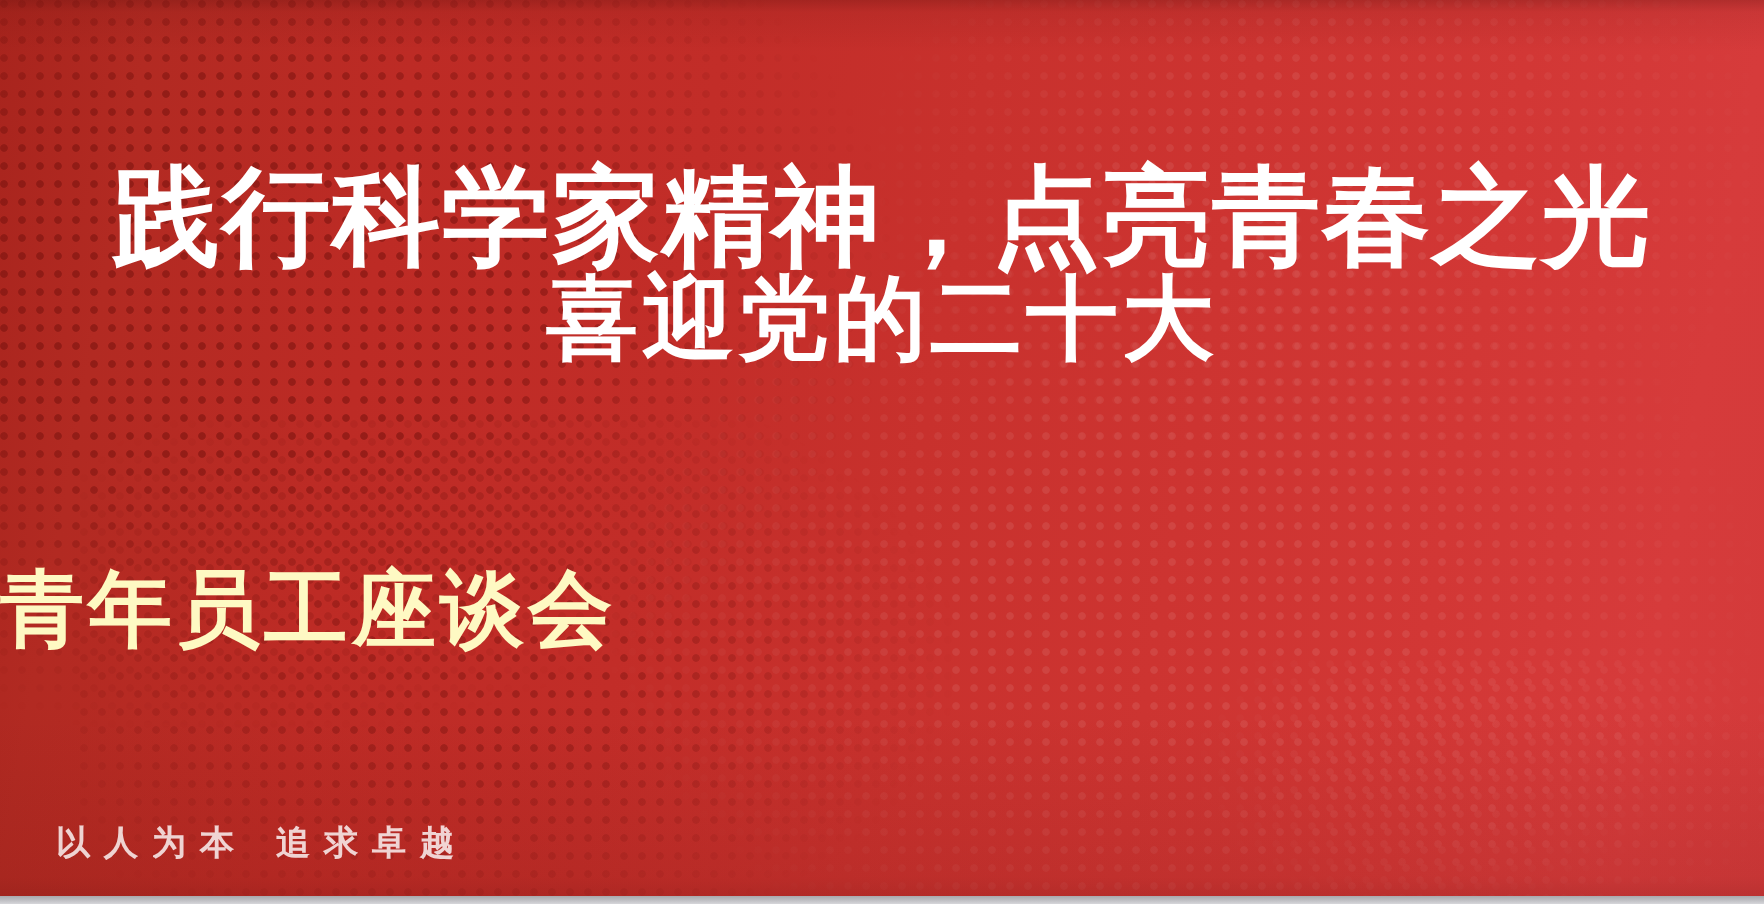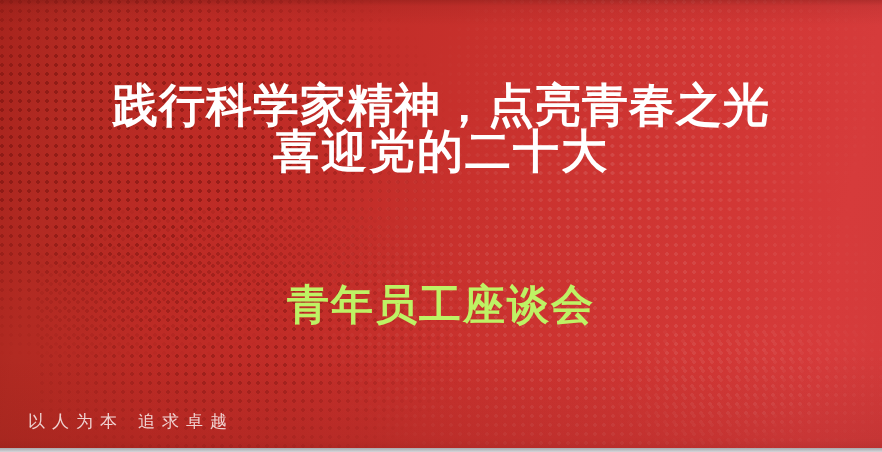--- a/index.html
+++ b/index.html
@@ -103,56 +103,56 @@
   
   .headline-block {
     position: absolute;
     left: 0;
     top: 82px;
     width: 882px;
     text-align: center;
   }
   .title-1 {
     color: #ffffff;
-    font-size: 46px;
+    font-size: 54px;
     font-weight: bold;
     line-height: 1.0;
     letter-spacing: 1px;
     white-space: nowrap;
   }
   .title-2 {
     color: #ffffff;
     font-size: 46px;
     font-weight: bold;
     line-height: 1.0;
     letter-spacing: 2px;
     white-space: nowrap;
   }
   .subtitle {
     position: absolute;
     left: 0;
     top: 284px;
     width: 882px;
-    text-align: center;
-    color: #bef264;
+    text-align: left;
+    color: #fef9c3;
     font-size: 42px;
     font-weight: bold;
     line-height: 1.0;
     letter-spacing: 2px;
     white-space: nowrap;
   }
 
   
   .slogan {
     position: absolute;
     left: 28px;
     top: 410px;
     color: rgba(255,255,255,0.80);
     font-size: 17px;
-    font-weight: normal;
+    font-weight: bold;
     letter-spacing: 7px;
     white-space: nowrap;
   }
   .slogan .gap {
     display: inline-block;
     width: 14px;
   }
 
   
   .bottom-strip {

